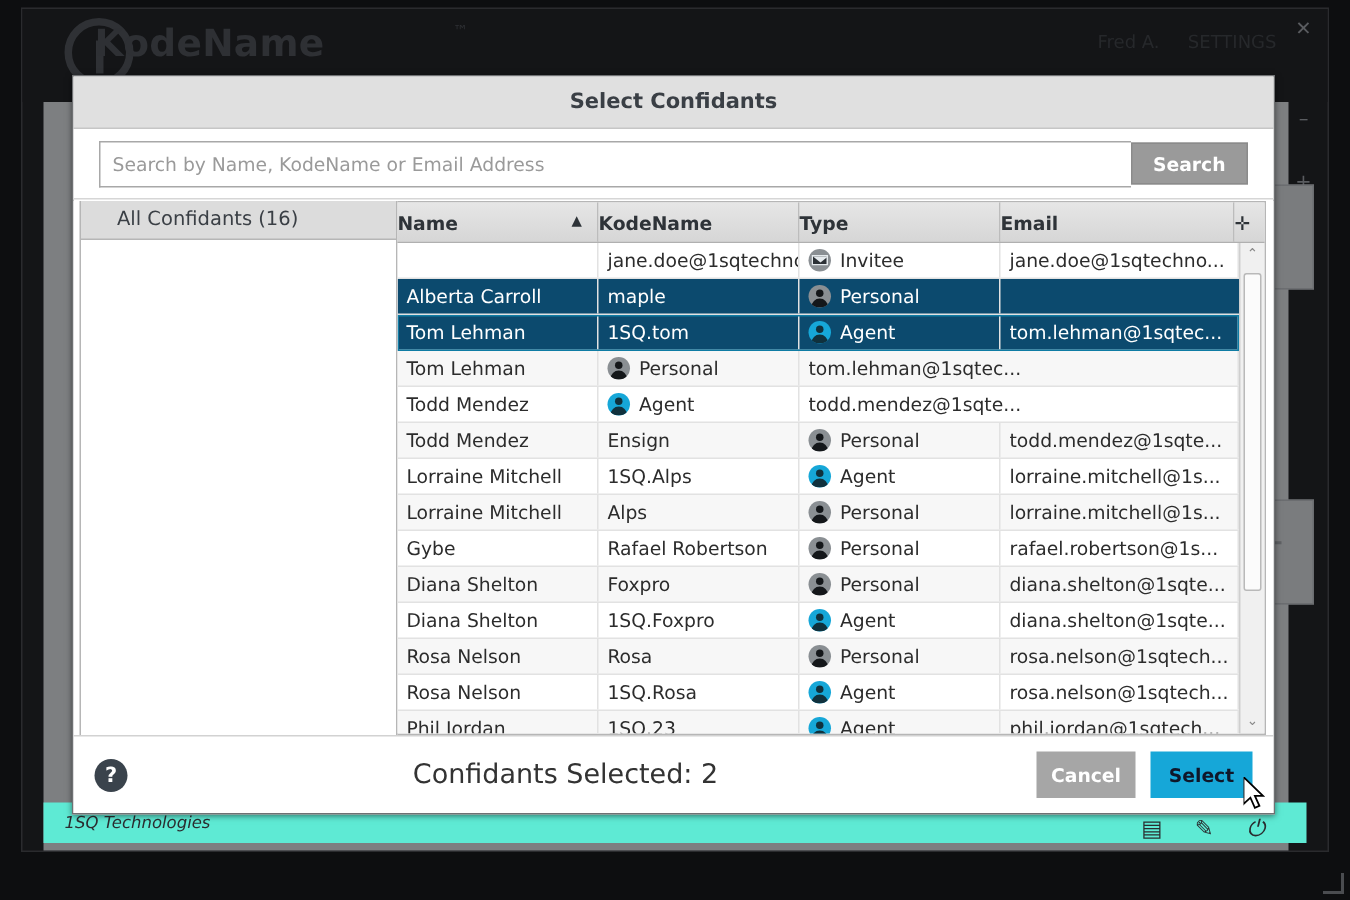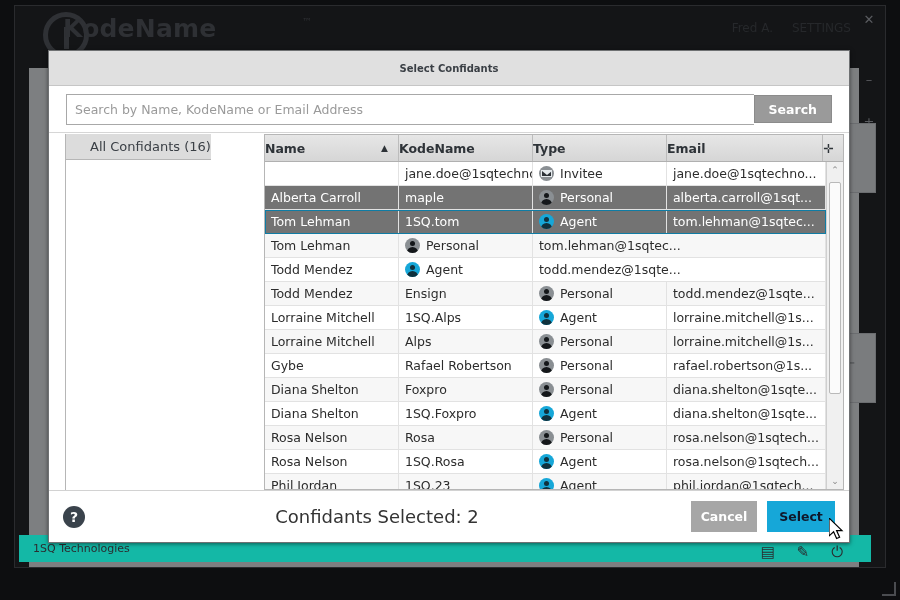--- a/index.html
+++ b/index.html
@@ -85,23 +85,23 @@
     position: absolute; right: 110px; bottom: 12px;
     width: 74px; height: 27px; background: #77797c;
     color: #5e6063; font-size: 12px; text-align: center; line-height: 27px;
   }
   #bg-share-btn {
     position: absolute; right: 22px; bottom: 12px;
     width: 78px; height: 27px; background: #74767a;
     color: #5c5e62; font-size: 12px; text-align: center; line-height: 27px;
   }
   #app-statusbar {
-    position: absolute; left: 4px; right: 14px; bottom: 5px; height: 27px;
-    background: #14b8a6; color: #2b2d30; font-size: 11px;
-    line-height: 27px; padding-left: 14px;
+    position: absolute; left: 14px; right: 14px; bottom: 5px; height: 27px;
+    background: #5eead4; color: #2b2d30; font-size: 11px;
+    line-height: 27px; padding-left: 14px; font-style: italic;
   }
   .status-icon {
     position: absolute; top: 4px; font-size: 15px; color: #2a2c2f;
   }
   #status-icon-1 { right: 96px; }
   #status-icon-2 { right: 62px; }
   #status-icon-3 { right: 28px; }
   #resize-grip {
     position: absolute; right: 4px; bottom: 4px; width: 14px; height: 14px;
     border-right: 2px solid #4a4c50; border-bottom: 2px solid #4a4c50;
@@ -112,21 +112,21 @@
   #modal {
     position: absolute; left: 48px; top: 50px; width: 802px; height: 493px;
     background: #ffffff; border: 1px solid #6f7173;
     box-shadow: 0 1px 4px rgba(0,0,0,.5);
   }
   #modal-titlebar {
     height: 35px; background: #e0e0e0;
     border-bottom: 1px solid #c6c6c6;
     display: flex; align-items: center; justify-content: center;
   }
-  #modal-title { font-size: 10px; font-weight: bold; color: #3a3f45; }
+  #modal-title { font-size: 14px; font-weight: bold; color: #3a3f45; }
 
   #search-bar {
     height: 47px; background: #fff;
     border-bottom: 1px solid #d6d6d6;
     display: flex; align-items: center; padding: 0 17px;
   }
   #search-input {
     flex: 1; height: 31px; border: 1px solid #a8a8a8; border-right: none;
     padding: 0 8px; font-size: 12.5px; color: #333;
     font-family: "DejaVu Sans", "Liberation Sans", sans-serif;
@@ -141,22 +141,22 @@
   }
 
   #modal-body {
     position: absolute; left: 0; right: 0; top: 83px; bottom: 52px;
     display: flex; background: #fff;
   }
 
   
   #sidebar {
     width: 245px; border-right: 1px solid #b6b6b6;
-    border-left: 1px solid #b6b6b6; margin-left: 16px;
-    background: #fff; display: flex; flex-direction: row;
+    border-left: 1px solid #b6b6b6; margin-left: 4px;
+    background: #fff; display: flex; flex-direction: column;
   }
   #sidebar-header {
     height: 26px; background: #dcdcdc; border-bottom: 1px solid #b6b6b6;
     font-size: 13px; color: #3a3f45; line-height: 26px; padding-left: 24px;
   }
   #sidebar-list { flex: 1; background: #fff; }
 
   
   #table-wrap {
     flex: 1; margin-right: 5px; display: flex; flex-direction: column;
@@ -180,21 +180,21 @@
   #sort-arrow {
     position: absolute; right: 10px; font-size: 9px; color: #2e3338;
   }
 
   #table-scroll-area { flex: 1; display: flex; overflow: hidden; }
   #table-body { flex: 1; overflow: hidden; background: #fff; }
 
   .row { display: flex; height: 24px; border-bottom: 1px solid #e2e2e2; }
   .row.odd  { background: #ffffff; }
   .row.even { background: #f7f7f7; }
-  .row.selected { background: #737373; }
+  .row.selected { background: #0c4a6e; }
   .row.selected .cell { color: #ffffff; }
   .row.selected.focus { outline: 1px solid #0f7ca4; outline-offset: -1px; }
   .cell {
     font-size: 12.5px; color: #2c2c2c; display: flex; align-items: center;
     padding: 0 6px; border-right: 1px solid #e2e2e2;
     white-space: nowrap; overflow: hidden;
   }
 
   .type-icon {
     width: 15px; height: 15px; border-radius: 50%;
@@ -362,21 +362,20 @@
             <div class="row even selected">
               <div class="cell col-name">Alberta Carroll</div>
               <div class="cell col-kode">maple</div>
               <div class="cell col-type">
                 <span class="type-icon gray">
                   <span class="head"></span>
                   <span class="body"></span>
                 </span>
                 <span>Personal</span>
               </div>
-              <div class="cell col-email">alberta.carroll@1sqt...</div>
             </div>
             <div class="row odd selected focus">
               <div class="cell col-name">Tom Lehman</div>
               <div class="cell col-kode">1SQ.tom</div>
               <div class="cell col-type">
                 <span class="type-icon cyan">
                   <span class="head"></span>
                   <span class="body"></span>
                 </span>
                 <span>Agent</span>

